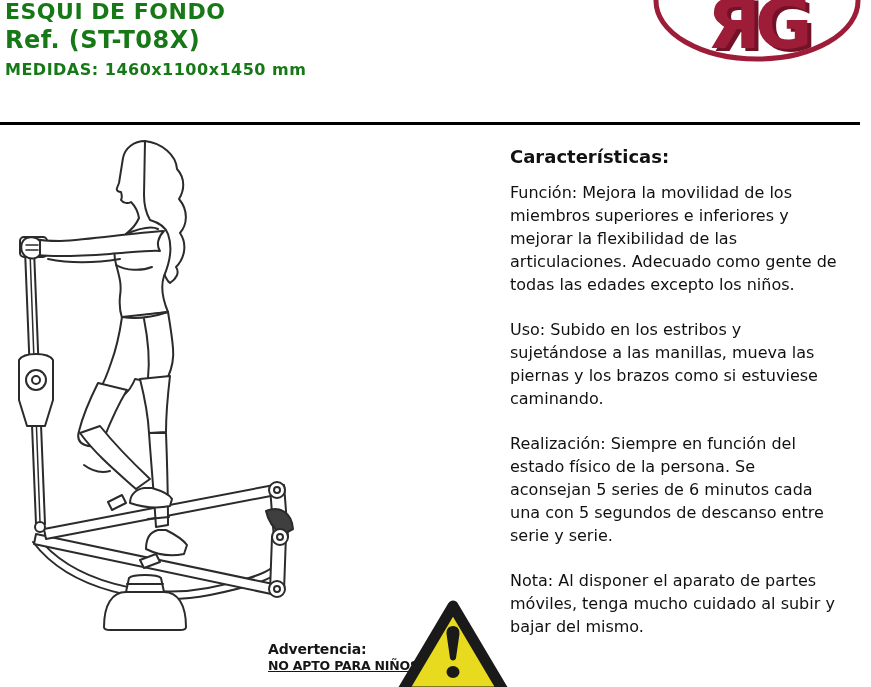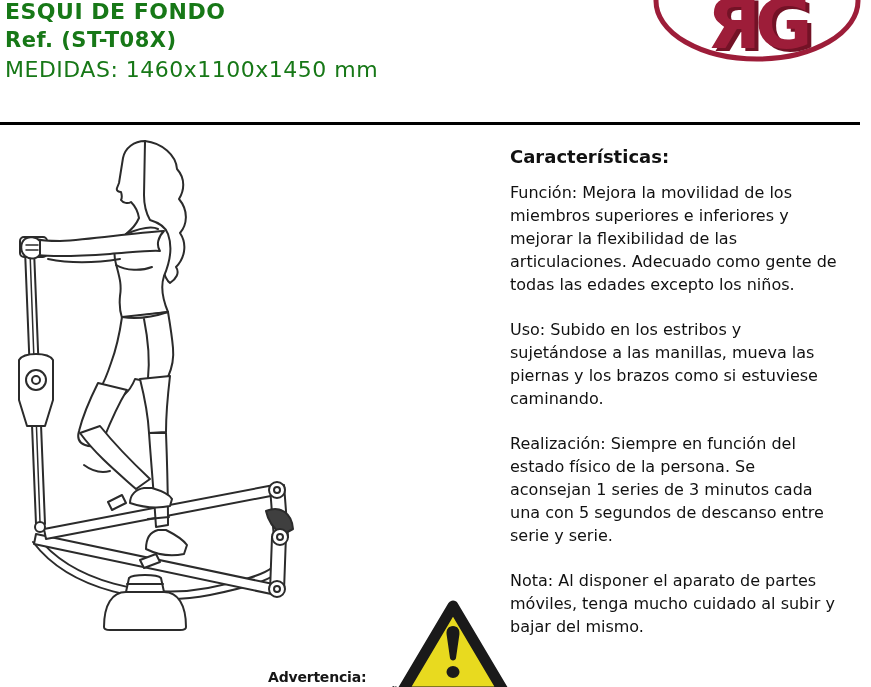--- a/index.html
+++ b/index.html
@@ -5,33 +5,33 @@
   html,body{margin:0;padding:0;}
   body{
     width:871px;height:687px;position:relative;background:#ffffff;
     overflow:hidden;
     font-family:"DejaVu Sans", sans-serif;
     -webkit-font-smoothing:antialiased;
   }
   
   .title-block{position:absolute;left:5px;top:-2px;color:#177817;}
   .title-line1{font-size:22px;font-weight:bold;line-height:28px;letter-spacing:0.5px;}
-  .title-line2{font-size:21px;font-weight:bold;line-height:28px;letter-spacing:0.5px;}
-  .title-line3{font-size:22px;font-weight:normal;line-height:31px;letter-spacing:0.5px;}
+  .title-line2{font-size:24px;font-weight:bold;line-height:28px;letter-spacing:0.5px;}
+  .title-line3{font-size:16px;font-weight:bold;line-height:31px;letter-spacing:0.5px;}
   .logo{position:absolute;left:650px;top:0;width:214px;height:66px;}
   .rule{position:absolute;left:0;top:122px;width:860px;height:3px;background:#000;}
   
   .illustration{position:absolute;left:0;top:133px;width:320px;height:502px;}
   .char-col{position:absolute;left:510px;top:146px;width:372px;color:#111;}
   .char-heading{font-size:18px;font-weight:bold;margin:0 0 14px 0;}
   .para{font-size:16px;line-height:23px;margin:0 0 22px 0;white-space:pre-line;}
   .para .lead{}
   
   .warning-block{position:absolute;left:268px;top:641px;color:#161616;}
-  .warning-title{font-size:14px;font-weight:bold;letter-spacing:-0.2px;line-height:17px;margin-top:28px;}
+  .warning-title{font-size:14px;font-weight:bold;letter-spacing:-0.2px;line-height:17px;}
   .warning-text{font-size:12.5px;font-weight:bold;letter-spacing:-0.2px;line-height:15px;
                 text-decoration:underline;}
   .warning-triangle{position:absolute;left:396px;top:599px;width:114px;height:95px;}
   svg{display:block;}
 </style>
 </head>
 <body>
 
 <div class="title-block">
   <div class="title-line1">ESQUI DE FONDO</div>
@@ -119,21 +119,21 @@
 articulaciones. Adecuado como gente de
 todas las edades excepto los niños.</span></p>
 
   <p class="para"><span class="lead">Uso</span><span>: Subido en los estribos y
 sujetándose a las manillas, mueva las
 piernas y los brazos como si estuviese
 caminando.</span></p>
 
   <p class="para"><span class="lead">Realización</span><span>: Siempre en función del
 estado físico de la persona. Se
-aconsejan 1 series de 3 minutos cada
+aconsejan 5 series de 6 minutos cada
 una con 5 segundos de descanso entre
 serie y serie.</span></p>
 
   <p class="para"><span class="lead">Nota</span><span>: Al disponer el aparato de partes
 móviles, tenga mucho cuidado al subir y
 bajar del mismo.</span></p>
 </div>
 
 <div class="warning-block">
   <div class="warning-title">Advertencia:</div>

